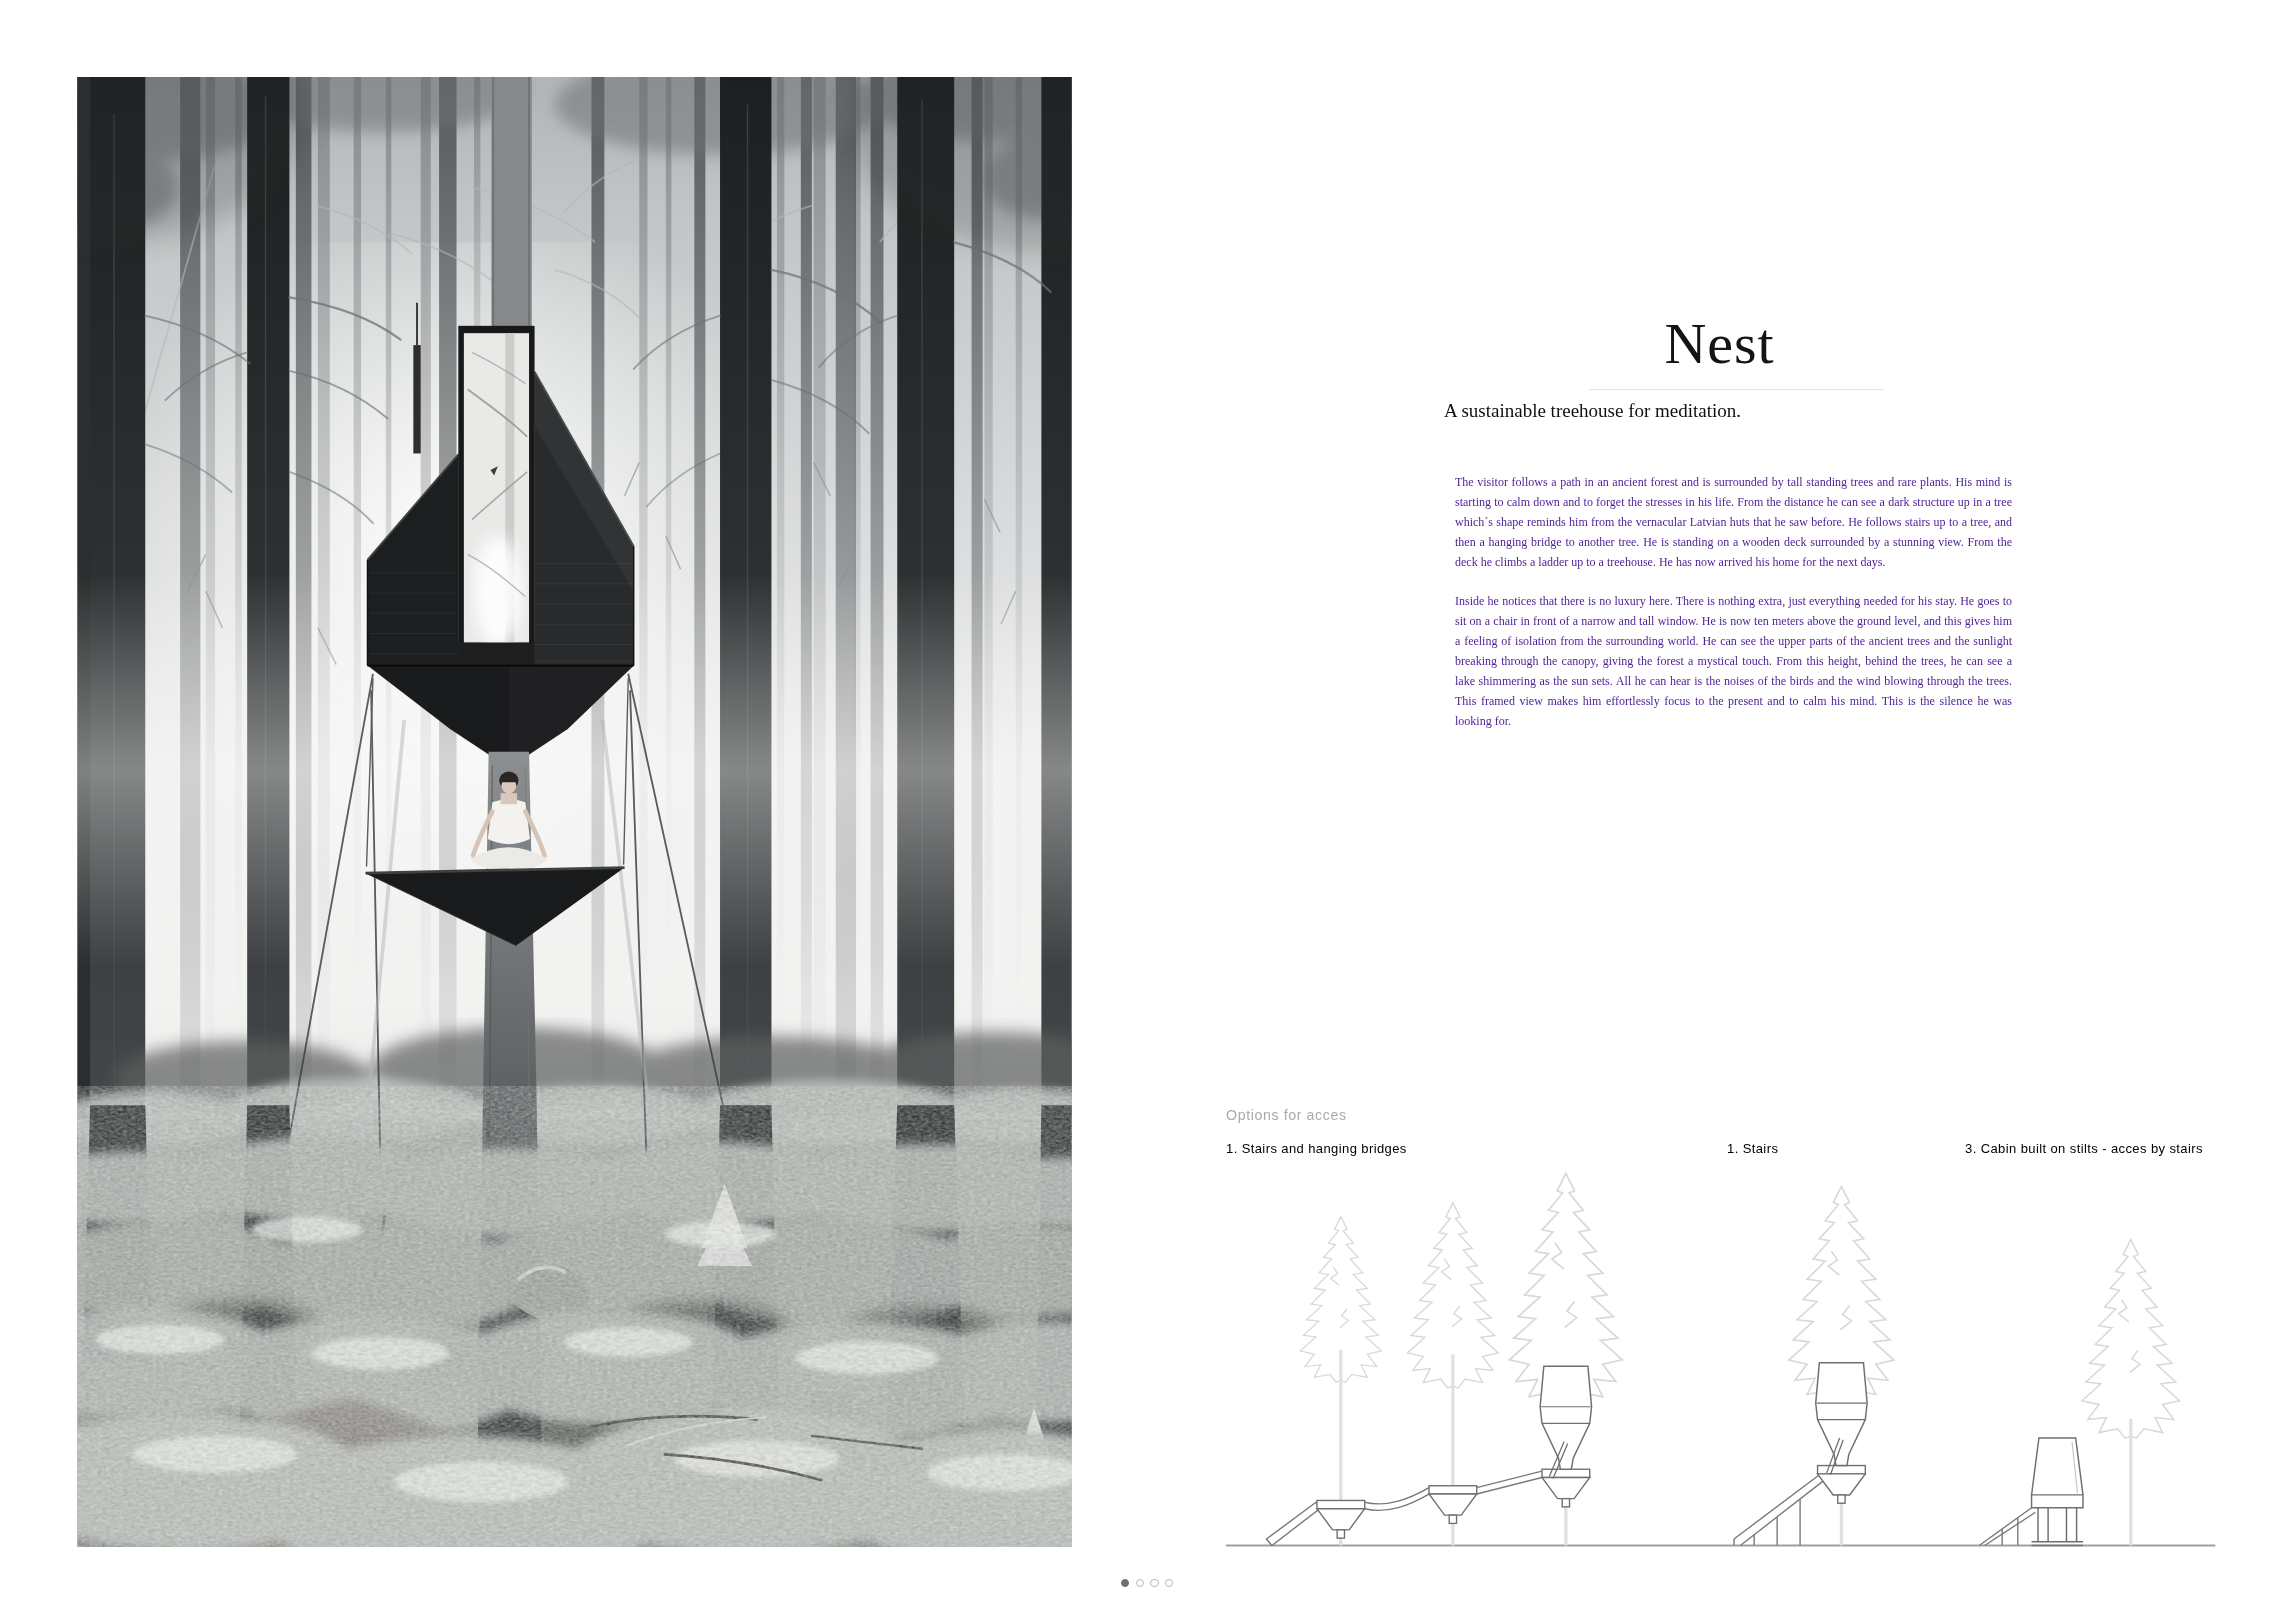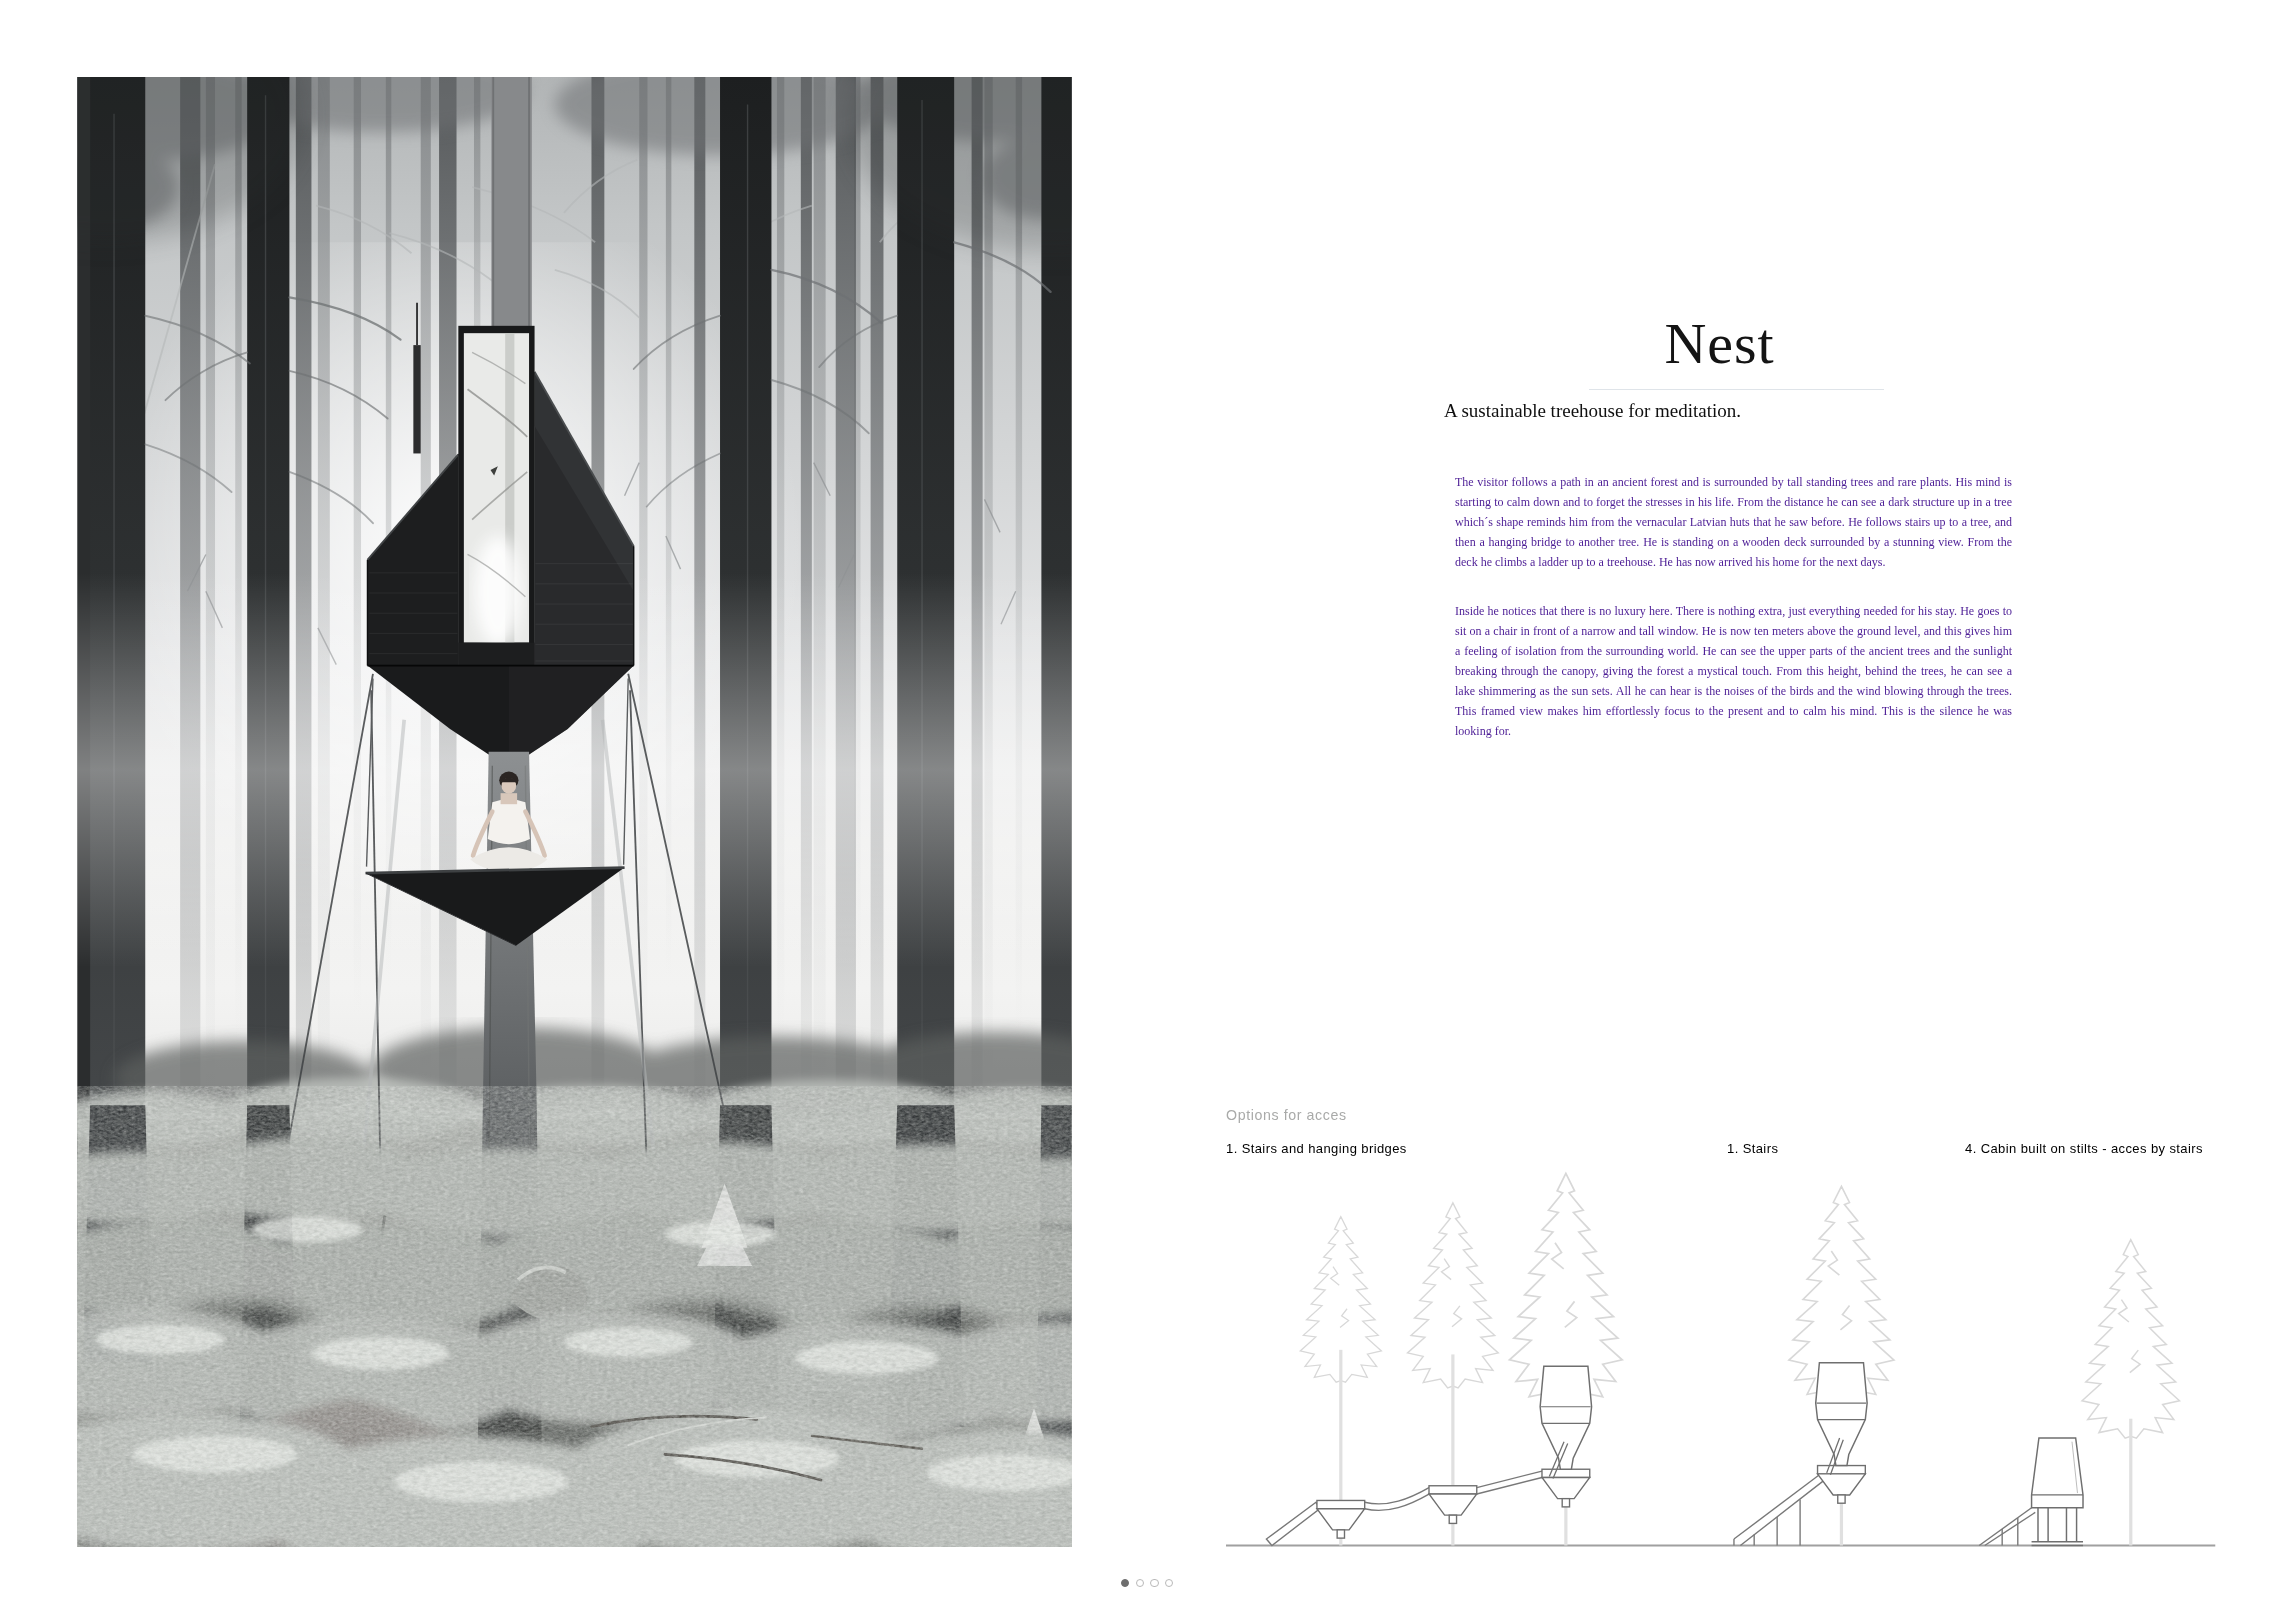--- a/index.html
+++ b/index.html
@@ -12,21 +12,21 @@
   
   .photo{left:77px;top:77px;width:995px;height:1470px;display:block;}
   
   .title-block{left:1444px;top:307px;width:551px;text-align:center;}
   .title-block h1{margin:8px;font-size:58px;line-height:1;font-weight:400;letter-spacing:0.9px;color:#141414;}
   .divider{left:1589px;top:389px;width:295px;height:0;border-top:1.8px solid #dfe4e9;}
   .subtitle{left:1444px;top:400px;width:551px;text-align:left;font-size:19px;color:#101010;}
   .body-text{left:1455px;top:472px;width:557px;font-size:12px;line-height:20px;
     text-align:justify;color:#4c1d95;}
   .body-text p{margin:0;}
-  .body-text p + p{margin-top:29px;}
+  .body-text p + p{margin-top:19px;}
   
   .sans{font-family:"Liberation Sans","DejaVu Sans",sans-serif;}
   .options-heading{left:1226px;top:1107px;font-size:14.2px;color:#a9aaa9;letter-spacing:0.6px;}
   .option-label{top:1141px;font-size:13px;color:#000000;letter-spacing:0.4px;}
   .l1{left:1226px;} .l2{left:1727px;} .l3{left:1965px;}
   .diagrams{left:1226px;top:1166px;width:1015px;height:386px;display:block;}
   
   .pagination{left:1121px;top:1579px;display:flex;gap:6.4px;}
   .dot{width:8.3px;height:8.3px;border-radius:50%;background:#fff;border:1.4px solid #b9b9b9;box-sizing:border-box;}
   .dot.active{background:#6e6e6e;border-color:#6e6e6e;}
@@ -423,21 +423,21 @@
   <div class="abs divider"></div>
   <div class="abs subtitle">A sustainable treehouse for meditation.</div>
   <div class="abs body-text">
     <p>The visitor follows a path in an ancient forest and is surrounded by tall standing trees and rare plants. His mind is starting to calm down and to forget the stresses in his life. From the distance he can see a dark structure up in a tree which´s shape reminds him from the vernacular Latvian huts that he saw before. He follows stairs up to a tree, and then a hanging bridge to another tree. He is standing on a wooden deck surrounded by a stunning view. From the deck he climbs a ladder up to a treehouse. He has now arrived his home for the next days.</p>
     <p>Inside he notices that there is no luxury here. There is nothing extra, just everything needed for his stay. He goes to sit on a chair in front of a narrow and tall window. He is now ten meters above the ground level, and this gives him a feeling of isolation from the surrounding world. He can see the upper parts of the ancient trees and the sunlight breaking through the canopy, giving the forest a mystical touch. From this height, behind the trees, he can see a lake shimmering as the sun sets. All he can hear is the noises of the birds and the wind blowing through the trees. This framed view makes him effortlessly focus to the present and to calm his mind. This is the silence he was looking for.</p>
   </div>
 
   <div class="abs sans options-heading">Options for acces</div>
   <div class="abs sans option-label l1">1. Stairs and hanging bridges</div>
   <div class="abs sans option-label l2">1. Stairs</div>
-  <div class="abs sans option-label l3">4. Cabin built on stilts - acces by stairs</div>
+  <div class="abs sans option-label l3">3. Cabin built on stilts - acces by stairs</div>
 
   <svg class="abs diagrams" viewBox="0 0 1105 420" xmlns="http://www.w3.org/2000/svg">
     <defs>
       <g id="spruce" fill="none">
         <path d="M0,0 L-8,16 L-3,18 L-16,34 L-7,36 L-22,52 L-12,54 L-28,72 L-16,74 L-34,92 L-20,94 L-38,112 L-24,114 L-44,132 L-28,134 L-48,152 L-32,154 L-52,172 L-34,176 L-46,192 L-26,190 L-34,206 L-14,202 L-6,212 L0,210 L6,212 L14,202 L34,206 L26,190 L46,192 L34,176 L52,172 L32,154 L48,152 L28,134 L44,132 L24,114 L38,112 L20,94 L34,92 L16,74 L28,72 L12,54 L22,52 L7,36 L16,34 L3,18 L8,16 Z"></path>
         <path d="M-10,64 l6,9 l-9,6 l11,9"></path>
         <path d="M8,118 l-7,9 l9,6 l-11,9"></path>
       </g>
       <g id="nest-cabin">
         <polygon points="-24,0 24,0 28,44 26,62 8,100 6,112 -6,112 -8,100 -26,62 -28,44" fill="#ffffff" stroke="#6f6f6f" stroke-width="1.6"></polygon>

